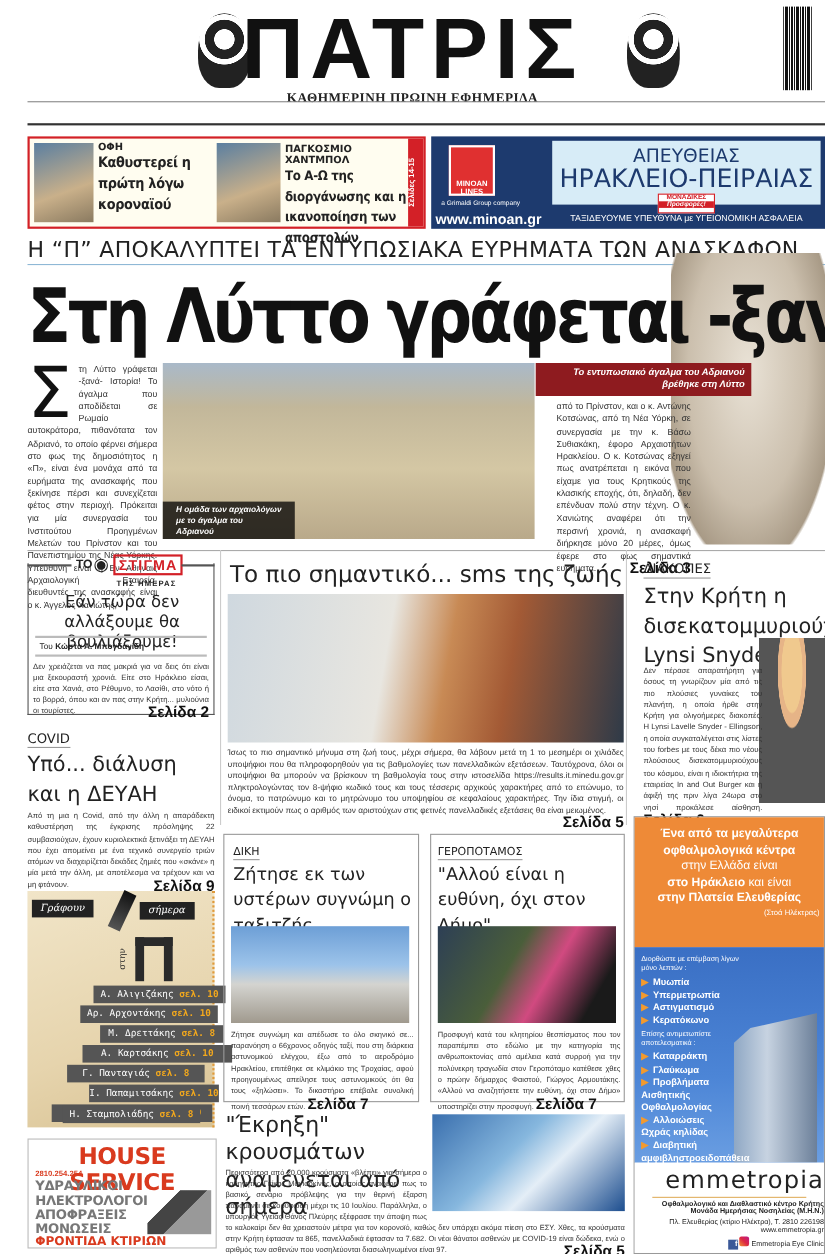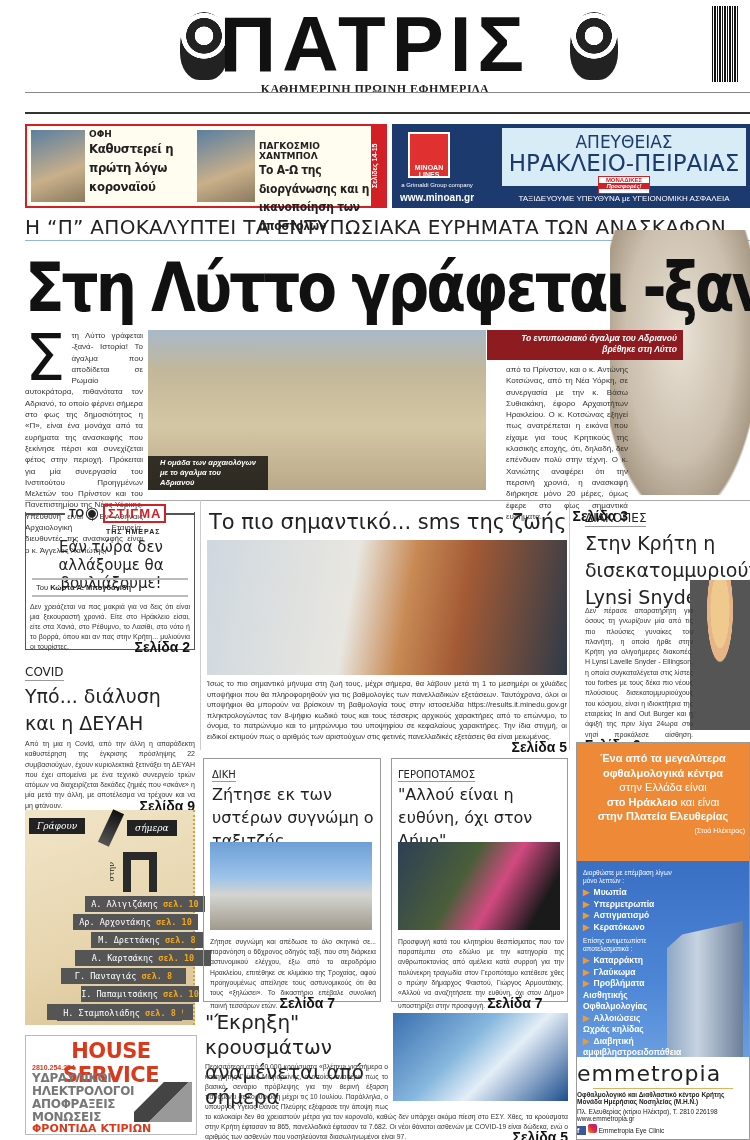--- a/index.html
+++ b/index.html
@@ -60,21 +60,21 @@
 
 #house{left:25px;top:1035px;width:172px;height:100px;border:1px solid #bbb;background:#fff}
 .hs-title{color:#d93a1e;font-weight:900;font-family:"DejaVu Sans",sans-serif;font-size:21px;letter-spacing:-.5px;text-align:center}
 .hs-line{color:#777;font-weight:900;font-size:12px;font-family:"DejaVu Sans",sans-serif;letter-spacing:-.3px;line-height:13px}
 
 #emm{left:576px;top:742px;width:174px;height:398px;border:1px solid #999}
 .emm-top{left:0;top:0;width:172px;height:118px;background:#ee8a37;color:#fff;text-align:center;padding:8px 4px;font-size:11px;line-height:14.5px}
 .emm-mid{left:0;top:118px;width:172px;height:196px;background:linear-gradient(180deg,#3a6fc4,#4c85d6 60%,#6a9ee2)}
 .emm-list{left:6px;color:#fff;font-size:8.5px;line-height:11.5px;font-weight:bold}
 .emm-list .ar{color:#f39a2e;margin-right:4px}
-.emm-bot{left:0;top:314px;width:172px;height:82px;background:#fff;text-align:left}
+.emm-bot{left:0;top:314px;width:172px;height:82px;background:#fff;text-align:right}
 </style>
 </head>
 <body>
 
 <div id="masthead" class="abs">
   <div class="abs portrait" style="left:180px"></div>
   <div class="abs logo">ΠΑΤΡΙΣ</div>
   <div class="abs portrait" style="left:570px"></div>
   <div class="abs barcode"></div>
   <div class="abs subtitle">ΚΑΘΗΜΕΡΙΝΗ ΠΡΩΙΝΗ ΕΦΗΜΕΡΙΔΑ</div>
@@ -82,31 +82,31 @@
   <div class="abs rule" style="top:112px;height:2px;background:#333"></div>
 </div>
 
 <div id="promo" class="abs">
   <div class="abs promo-img" style="left:4px"></div>
   <div class="abs" style="left:62px;top:3px;width:108px">
     <div class="promo-kick">ΟΦΗ</div>
     <div class="promo-head">Καθυστερεί η πρώτη λόγω κοροναϊού</div>
   </div>
   <div class="abs promo-img" style="left:170px;width:58px"></div>
-  <div class="abs" style="left:232px;top:15px;width:115px">
+  <div class="abs" style="left:232px;top:5px;width:115px">
     <div class="promo-kick">ΠΑΓΚΟΣΜΙΟ ΧΑΝΤΜΠΟΛ</div>
     <div class="promo-head" style="font-size:12px;line-height:18.5px">Το Α-Ω της διοργάνωσης και η ικανοποίηση των αποστολών</div>
   </div>
   <div class="abs promo-side">Σελίδες 14-15</div>
 </div>
 
 <div id="minoan" class="abs">
   <div class="abs mn-logo">MINOAN LINES</div>
   <div class="abs mn-small" style="top:58px;font-size:6px">a Grimaldi Group company</div>
-  <div class="abs mn-small" style="top:68px;font-size:10px;font-weight:bold">www.minoan.gr</div>
+  <div class="abs mn-small" style="top:68px;font-size:13px;font-weight:bold">www.minoan.gr</div>
   <div class="abs mn-panel">
     <div class="abs mn-title" style="top:4px;font-size:17px">ΑΠΕΥΘΕΙΑΣ</div>
     <div class="abs mn-title" style="top:22px;font-size:23px">ΗΡΑΚΛΕΙΟ-ΠΕΙΡΑΙΑΣ</div>
     <div class="abs mn-badge">
       <div>ΜΟΝΑΔΙΚΕΣ</div>
       <div style="background:#d32027;color:#fff;font-style:italic">Προσφορές!</div>
     </div>
   </div>
   <div class="abs mn-foot">ΤΑΞΙΔΕΥΟΥΜΕ ΥΠΕΥΘΥΝΑ με ΥΓΕΙΟΝΟΜΙΚΗ ΑΣΦΑΛΕΙΑ</div>
 </div>

